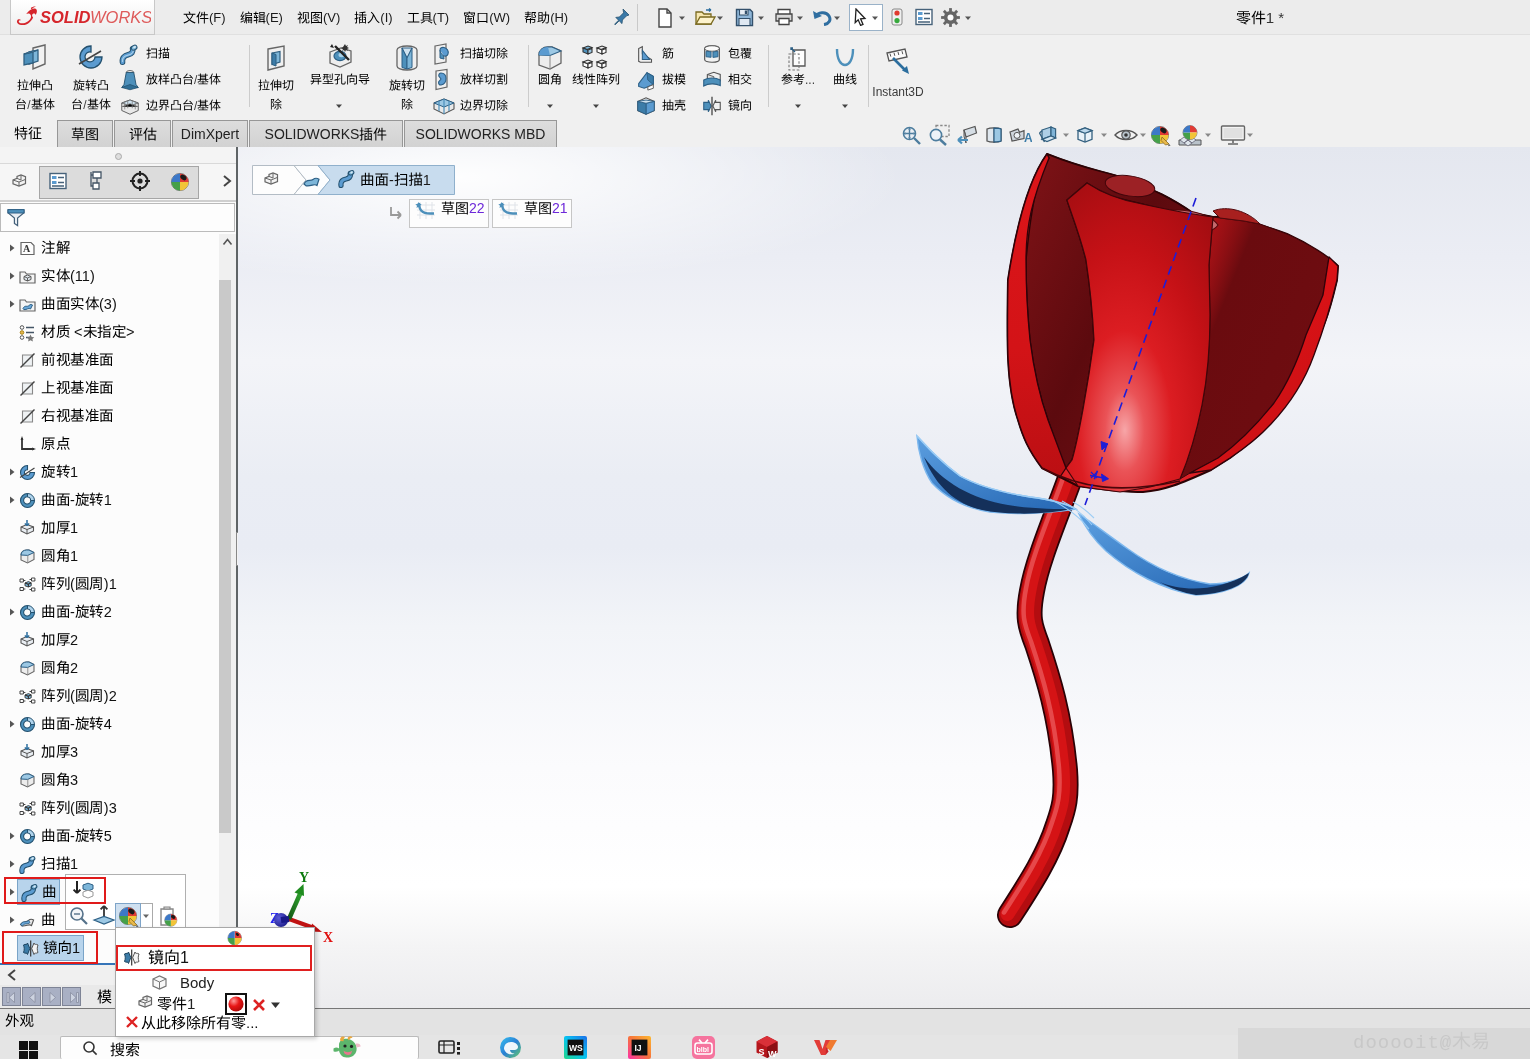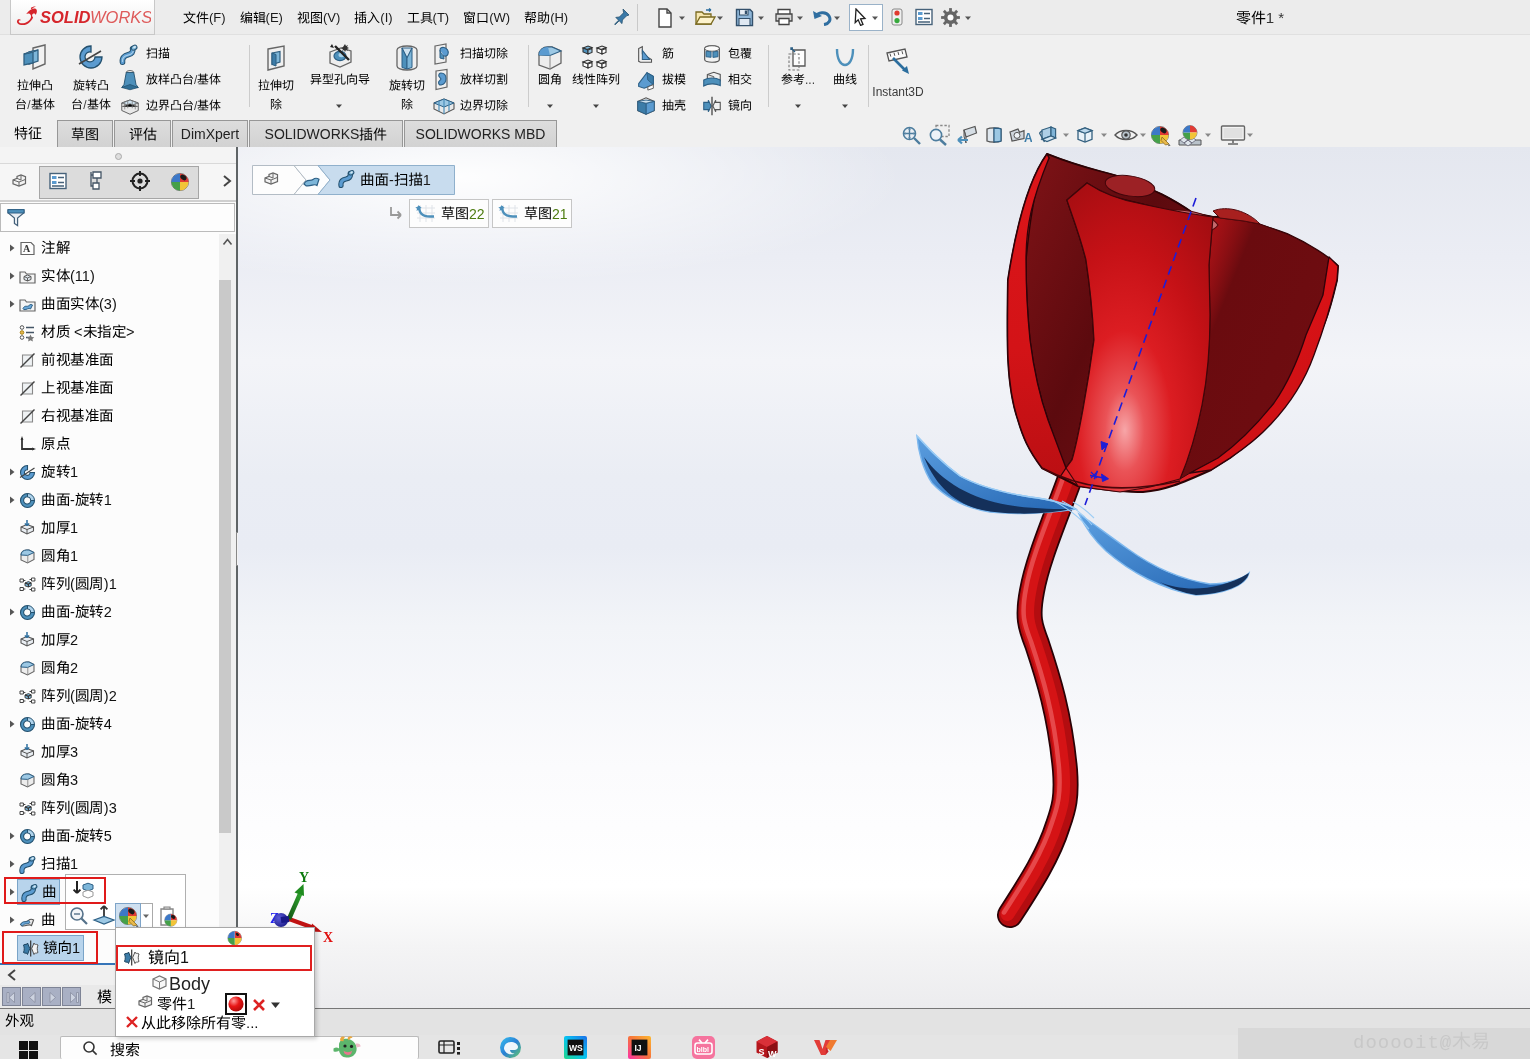--- a/index.html
+++ b/index.html
@@ -29,21 +29,21 @@
 #panelborder{position:absolute;left:236px;top:147px;width:2px;height:861px;background:#5f6466}
 .trow{position:absolute;left:0;height:28px;width:220px;display:flex;align-items:center;font-size:14.5px;color:#111;white-space:nowrap}
 .texp{width:10px;margin-left:7px;height:10px;flex:none}
 .tico{width:19px;height:19px;flex:none;margin-left:1px;margin-right:4px;position:relative}
 
 #viewport{position:absolute;left:238px;top:147px;width:1292px;height:861px;background:radial-gradient(ellipse 620px 150px at 220px 30px,rgba(255,255,255,0.95),rgba(255,255,255,0) 72%),linear-gradient(#e4e7ef 0px,#ebedf4 110px,#f3f4f8 215px,#eaedf4 330px,#e9ecf4 400px,#f2f4f8 480px,#fbfbfd 620px,#ffffff 740px,#f4f4f5 800px,#ececee 861px)}
 
 #modelstrip{position:absolute;left:0;top:985px;width:1530px;height:23px;background:transparent}
 #statusbar{position:absolute;left:0;top:1008px;width:1530px;height:27px;background:#e3e3e3;border-top:1px solid #777}
 #taskbar{position:absolute;left:0;top:1035px;width:1530px;height:24px;background:#e5e5e5}
-.chip{position:absolute;background:#fdfdfd;border:1px solid #c6c6c6;display:flex;align-items:center;font-size:14px;color:#4d7c0f}
+.chip{position:absolute;background:#fdfdfd;border:1px solid #c6c6c6;display:flex;font-size:14px;color:#6d28d9}
 </style></head>
 <body>
 <div id="titlebar"></div>
 <div id="logo">
     <svg width="136" height="26" viewBox="0 0 136 26">
 <g fill="#d6262c">
         <path d="M8 21 C3 21 1.2 18.4 2.2 16.4 C3 14.9 5.3 15.1 6 16.2 C5 16 4 16.3 3.8 17.2 C3.4 18.7 5.6 19.6 8.4 19.2 C12.4 18.7 16.7 15 16 11.7 C15.5 9.4 12.7 9.2 11.2 10.1 C14.2 5.8 17.7 3.7 20.2 4.6 C22.6 5.5 22.2 8.9 20.7 10.9 C20.2 9.6 19 9.3 18 9.8 C16.6 10.5 16.9 12.4 18.1 13.4 C16.4 17.2 12.6 21 8 21 Z"></path>
 <path d="M15.8 3.9 C17.5 2.6 19.5 2.1 21 2.6 C19.5 3.1 17.7 4.1 16.5 5.4 Z"></path>
       </g>
 <text x="25" y="19" font-family="Liberation Sans" font-size="16.5" font-weight="bold" font-style="italic" fill="#d6262c" letter-spacing="0">SOLID</text>
@@ -1718,21 +1718,21 @@
 <div class="abs" style="left:148px;top:949px;font-size:16px;color:#111"><svg class="z" style="width:32px;height:16px;vertical-align:-0.12em;" viewBox="0 0 2000 1000">
       <use href="#c38236" x="0"></use>
       <use href="#c21521" x="1000"></use>
     </svg>1</div>
 <div class="abs" style="left:150px;top:973px">
     <svg width="19" height="19" viewBox="0 0 19 19" style="display:block;">
       <path d="M3 6 L9.5 3 L16 6 L16 13 L9.5 16 L3 13 Z" fill="#f8f8f8" stroke="#777" stroke-width="1.2"></path>
       <path d="M3 6 L9.5 9 L16 6 M9.5 9 L9.5 16" stroke="#777" stroke-width="1" fill="none"></path>
     </svg>
   </div>
-<div class="abs" style="left:169px;top:974px;font-size:18px;color:#222">Body</div>
+<div class="abs" style="left:180px;top:974px;font-size:15px;color:#222">Body</div>
 <div class="abs" style="left:136px;top:993px">
     <svg width="19" height="19" viewBox="0 0 19 19" style="display:block;">
       <path d="M3 8 L7 6.4 L7 4.4 L11 3 L15.5 4.6 L15.5 11.5 L9 14 L3 11.8 Z" fill="#f3f3f3" stroke="#666" stroke-width="1.2"></path>
       <path d="M3 8 L9 10 L9 14 M9 10 L15.5 7.4 M7 6.4 L11 8 M11 3 L11 8" stroke="#666" stroke-width="1" fill="none"></path>
     </svg>
   </div>
 <div class="abs" style="left:157px;top:995px;font-size:15px;color:#222"><svg class="z" style="width:30px;height:15px;vertical-align:-0.12em;" viewBox="0 0 2000 1000">
       <use href="#c38646" x="0"></use>
       <use href="#c20214" x="1000"></use>
     </svg>1</div>

